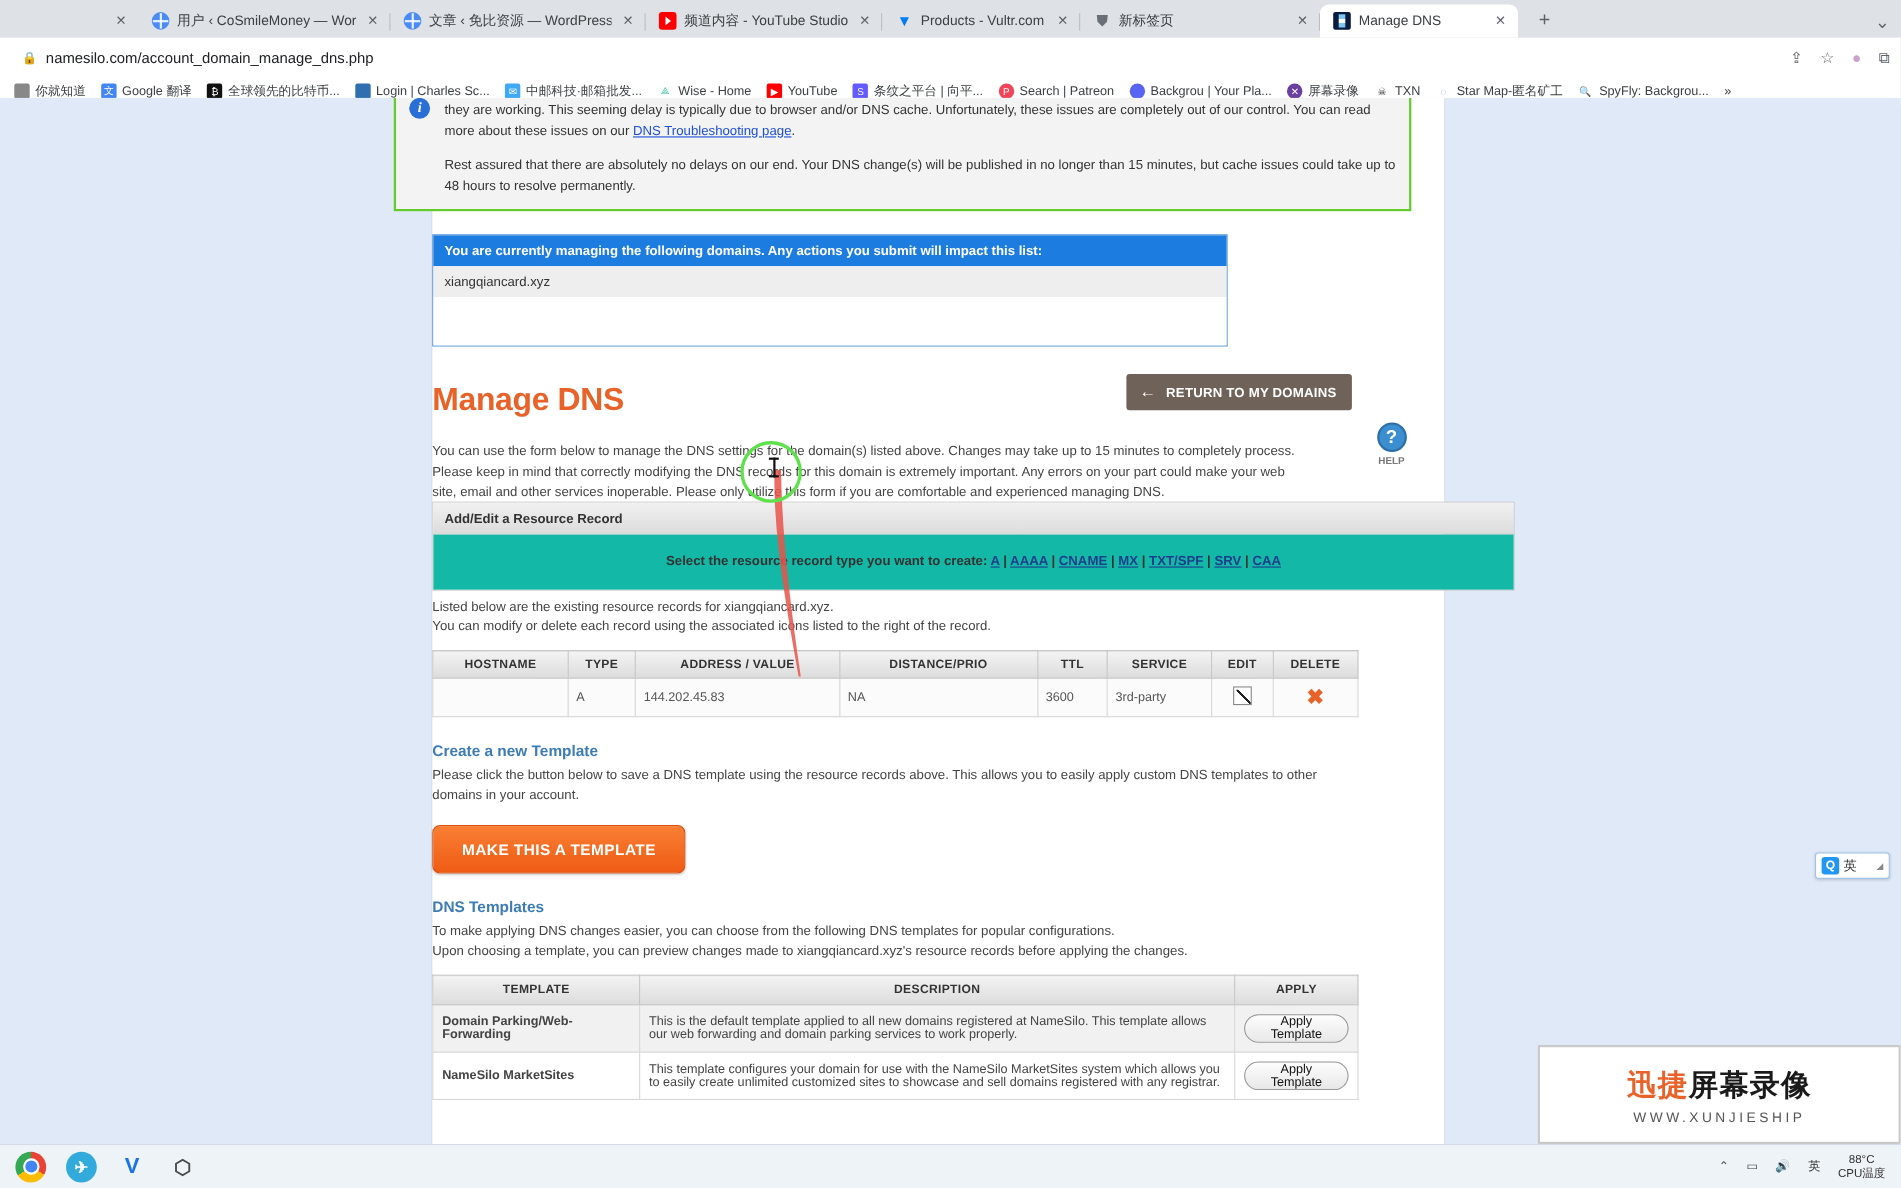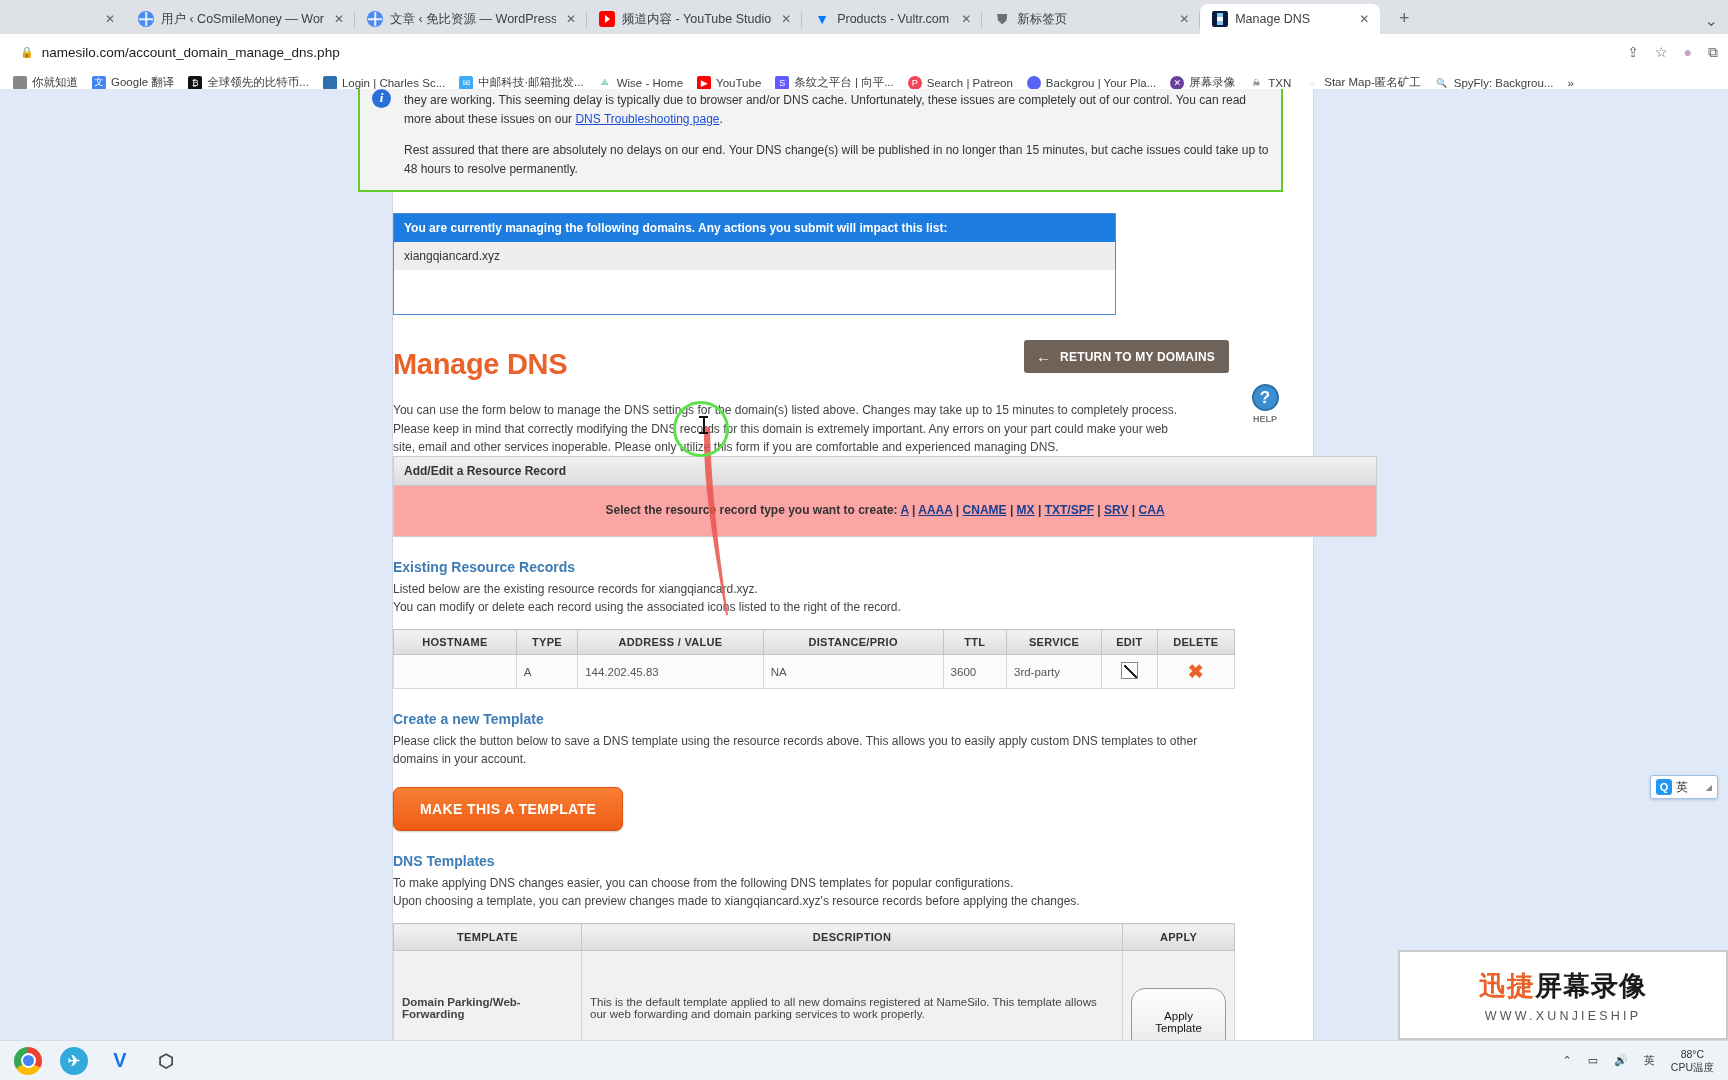--- a/index.html
+++ b/index.html
@@ -123,21 +123,21 @@
 
   .help-badge { position: absolute; right: 8px; top: 42px; text-align: center; width: 44px; }
   .help-circle { width: 27px; height: 27px; border-radius: 50%; background: #3b8ed0;
     color: #fff; font-size: 17px; font-weight: bold; display: flex; align-items: center;
     justify-content: center; margin: 0 auto; border: 2px solid #2d6ea6; }
   .help-label { font-size: 9px; color: #777; margin-top: 3px; font-weight: bold; }
 
   .panel { width: 984px; border: 1px solid #cccccc; }
   .panel-head { background: linear-gradient(#f1f1f1,#dcdcdc); font-size: 12px; font-weight: bold;
     color: #333; padding: 7px 10px; border-bottom: 1px solid #c9c9c9; }
-  .panel-body { background: #fca5a5; padding: 17px 26px 19px; text-align: center;
+  .panel-body { background: #14b8a6; padding: 17px 26px 19px; text-align: center;
     font-size: 12px; font-weight: bold; color: #333; }
   .panel-body a { color: #1a3e8c; }
 
   .h3 { color: #3d7cb5; font-size: 14px; font-weight: bold; margin-top: 22px; }
   .sub { font-size: 12px; color: #444; line-height: 1.5; margin-top: 5px; }
 
   table.rec { border-collapse: collapse; width: 842px; margin-top: 13px; font-size: 11.5px; }
   table.rec th {
     background: linear-gradient(#f3f3f3,#dcdcdc); border: 1px solid #c5c5c5; color: #333;
     font-size: 11px; padding: 6px 4px; font-weight: bold; letter-spacing: .3px;
@@ -161,21 +161,21 @@
 
   table.tpl { border-collapse: collapse; width: 842px; margin-top: 13px; font-size: 11.5px; }
   table.tpl th { background: linear-gradient(#f3f3f3,#dcdcdc); border: 1px solid #c5c5c5;
     color: #333; font-size: 11px; padding: 7px 4px; font-weight: bold; letter-spacing: .3px; }
   table.tpl td { border: 1px solid #d8d8d8; padding: 8px 8px; color: #444; vertical-align: middle; }
   table.tpl tr:nth-child(odd) td { background: #ffffff; }
   table.tpl tr:nth-child(even) td { background: #f1f1f1; }
   td.tname { font-weight: bold; color: #333; width: 188px; font-size: 11.5px; }
   td.tapply { width: 110px; text-align: center; }
   .apply-btn { display:inline-block; border: 1px solid #9a9a9a; background: linear-gradient(#fdfdfd,#e8e8e8);
-    border-radius: 14px; font-size: 11.5px; color: #111; padding: 21px 9px; margin-top: 29px; }
+    border-radius: 14px; font-size: 11.5px; color: #111; padding: 0 9px; }
 
   
   .hl-ring {
     position: absolute; left: 673px; top: 312px; width: 56px; height: 56px;
     border: 3.5px solid #5ee24b; border-radius: 50%; z-index: 40; pointer-events: none;
   }
   .trail {
     position: absolute; left: 694px; top: 338px; z-index: 39; pointer-events: none;
   }
   .text-caret {
@@ -416,21 +416,20 @@
             <span>|</span>
             <a href="#">TXT/SPF</a>
             <span>|</span>
             <a href="#">SRV</a>
             <span>|</span>
             <a href="#">CAA</a>
           </div>
         </div>
 
         
-        <div class="h3">Existing Resource Records</div>
         <div class="sub">
           <span>Listed below are the existing resource records for xiangqiancard.xyz.</span><br>
           <span>You can modify or delete each record using the associated icons listed to the right of the record.</span>
         </div>
 
         <table class="rec">
           <tbody>
               <tr>
             <th style="width:124px;">HOSTNAME</th>
             <th style="width:62px;">TYPE</th>

